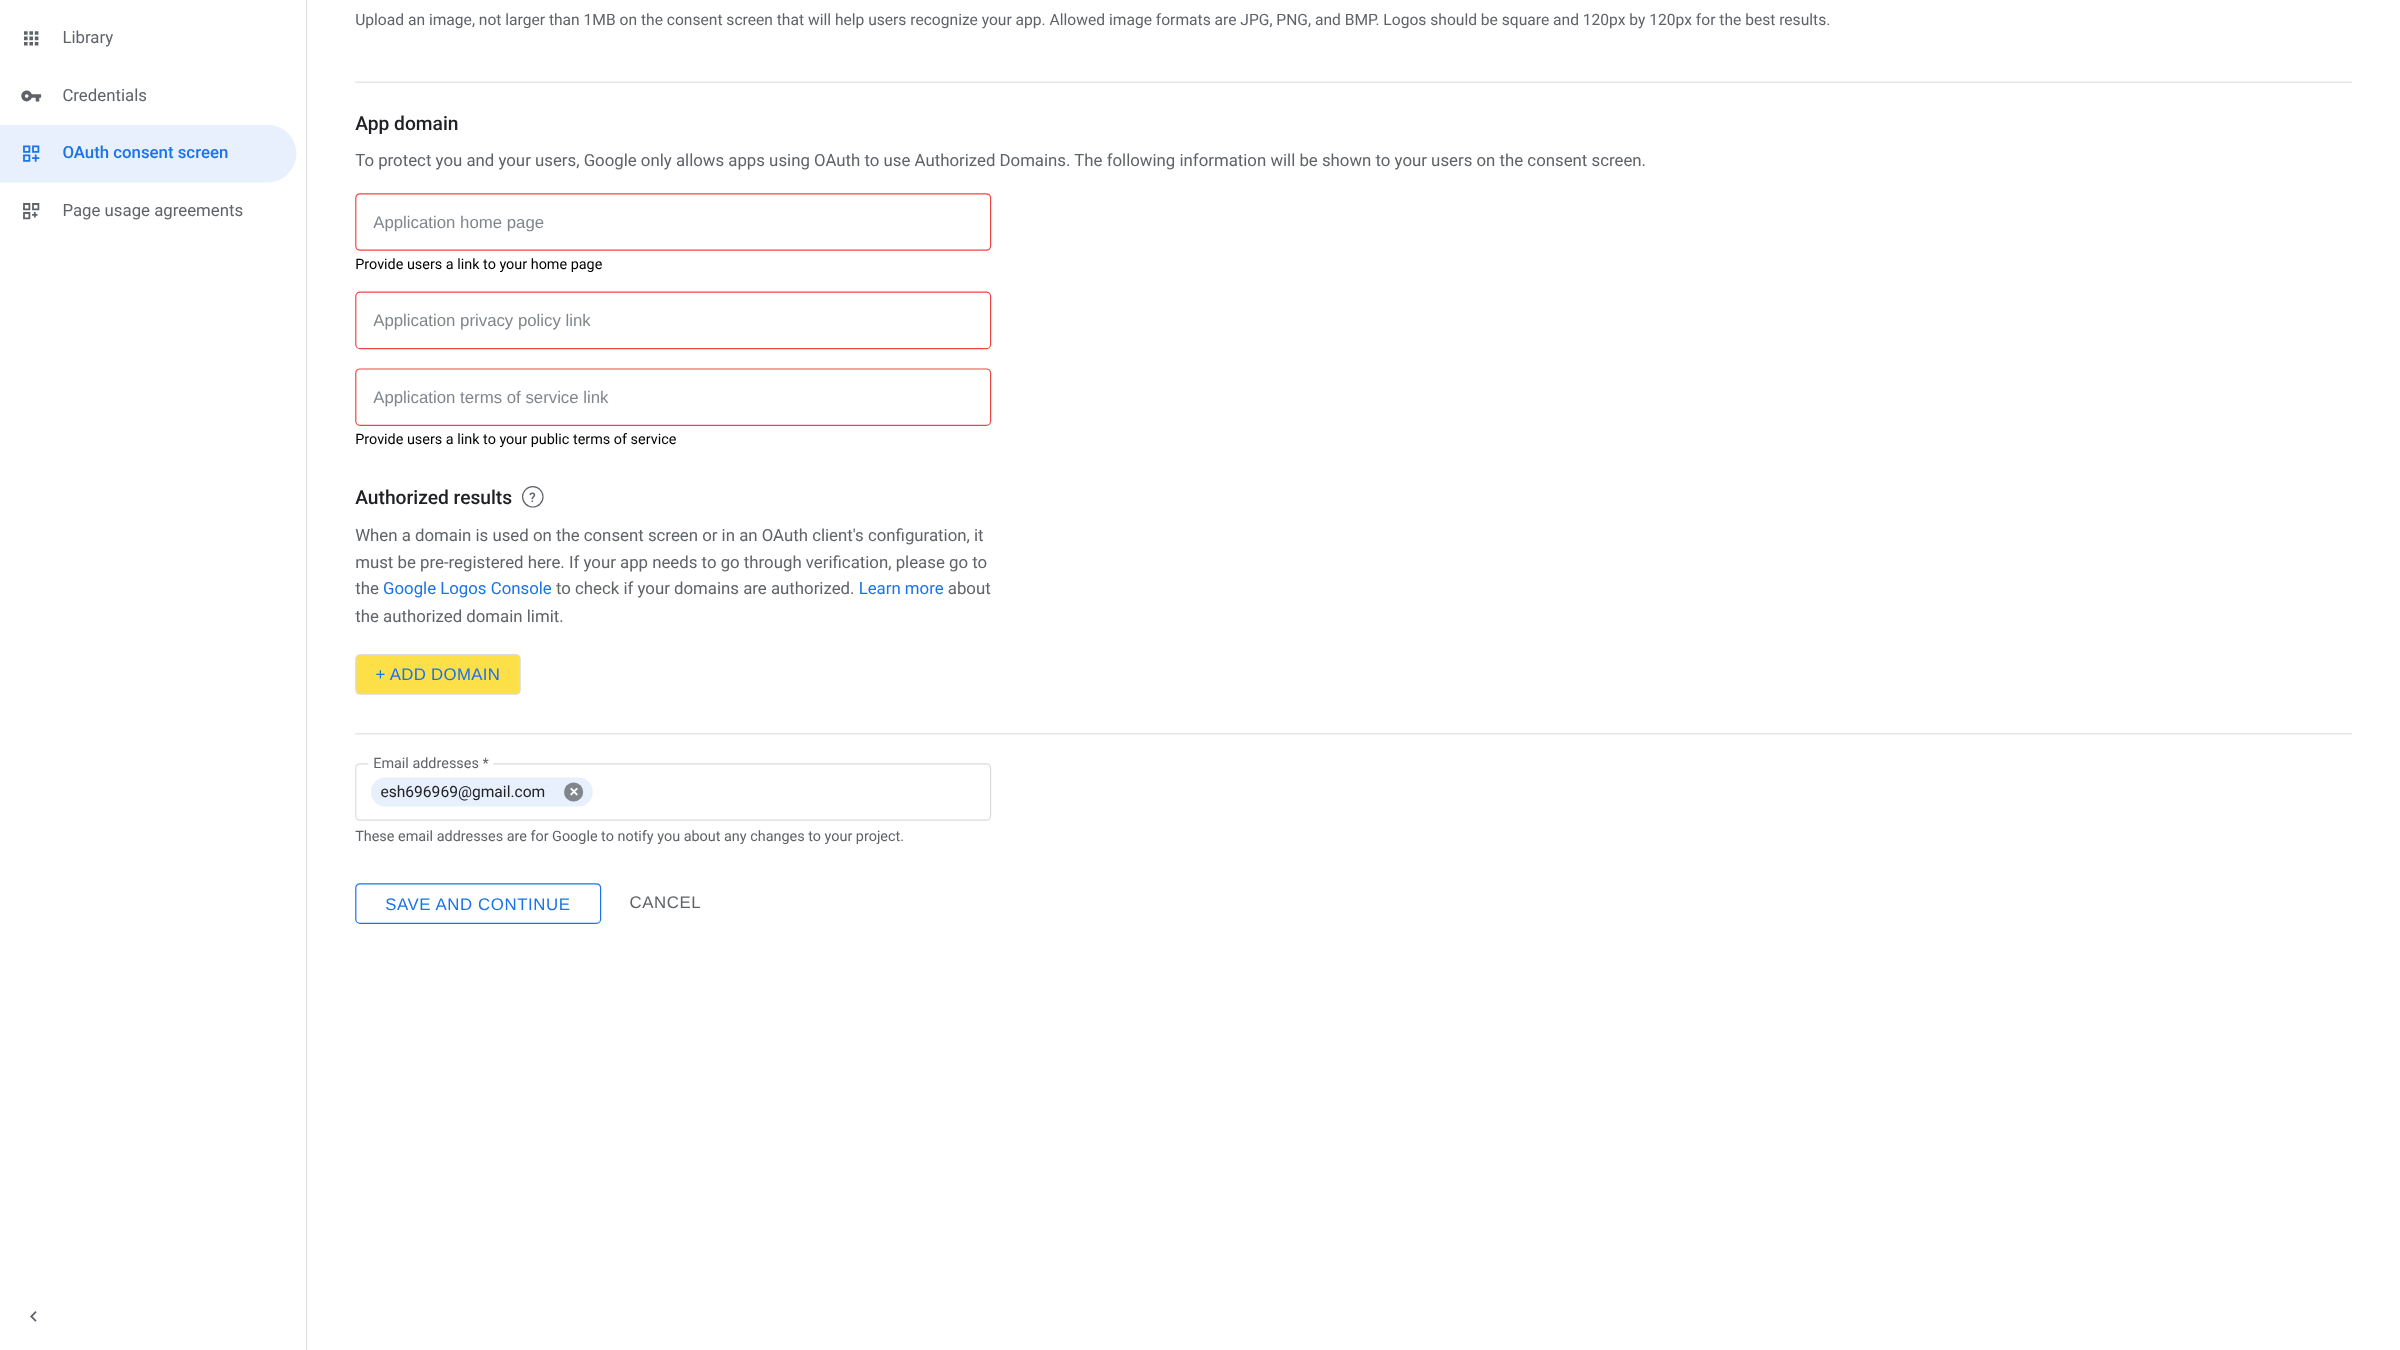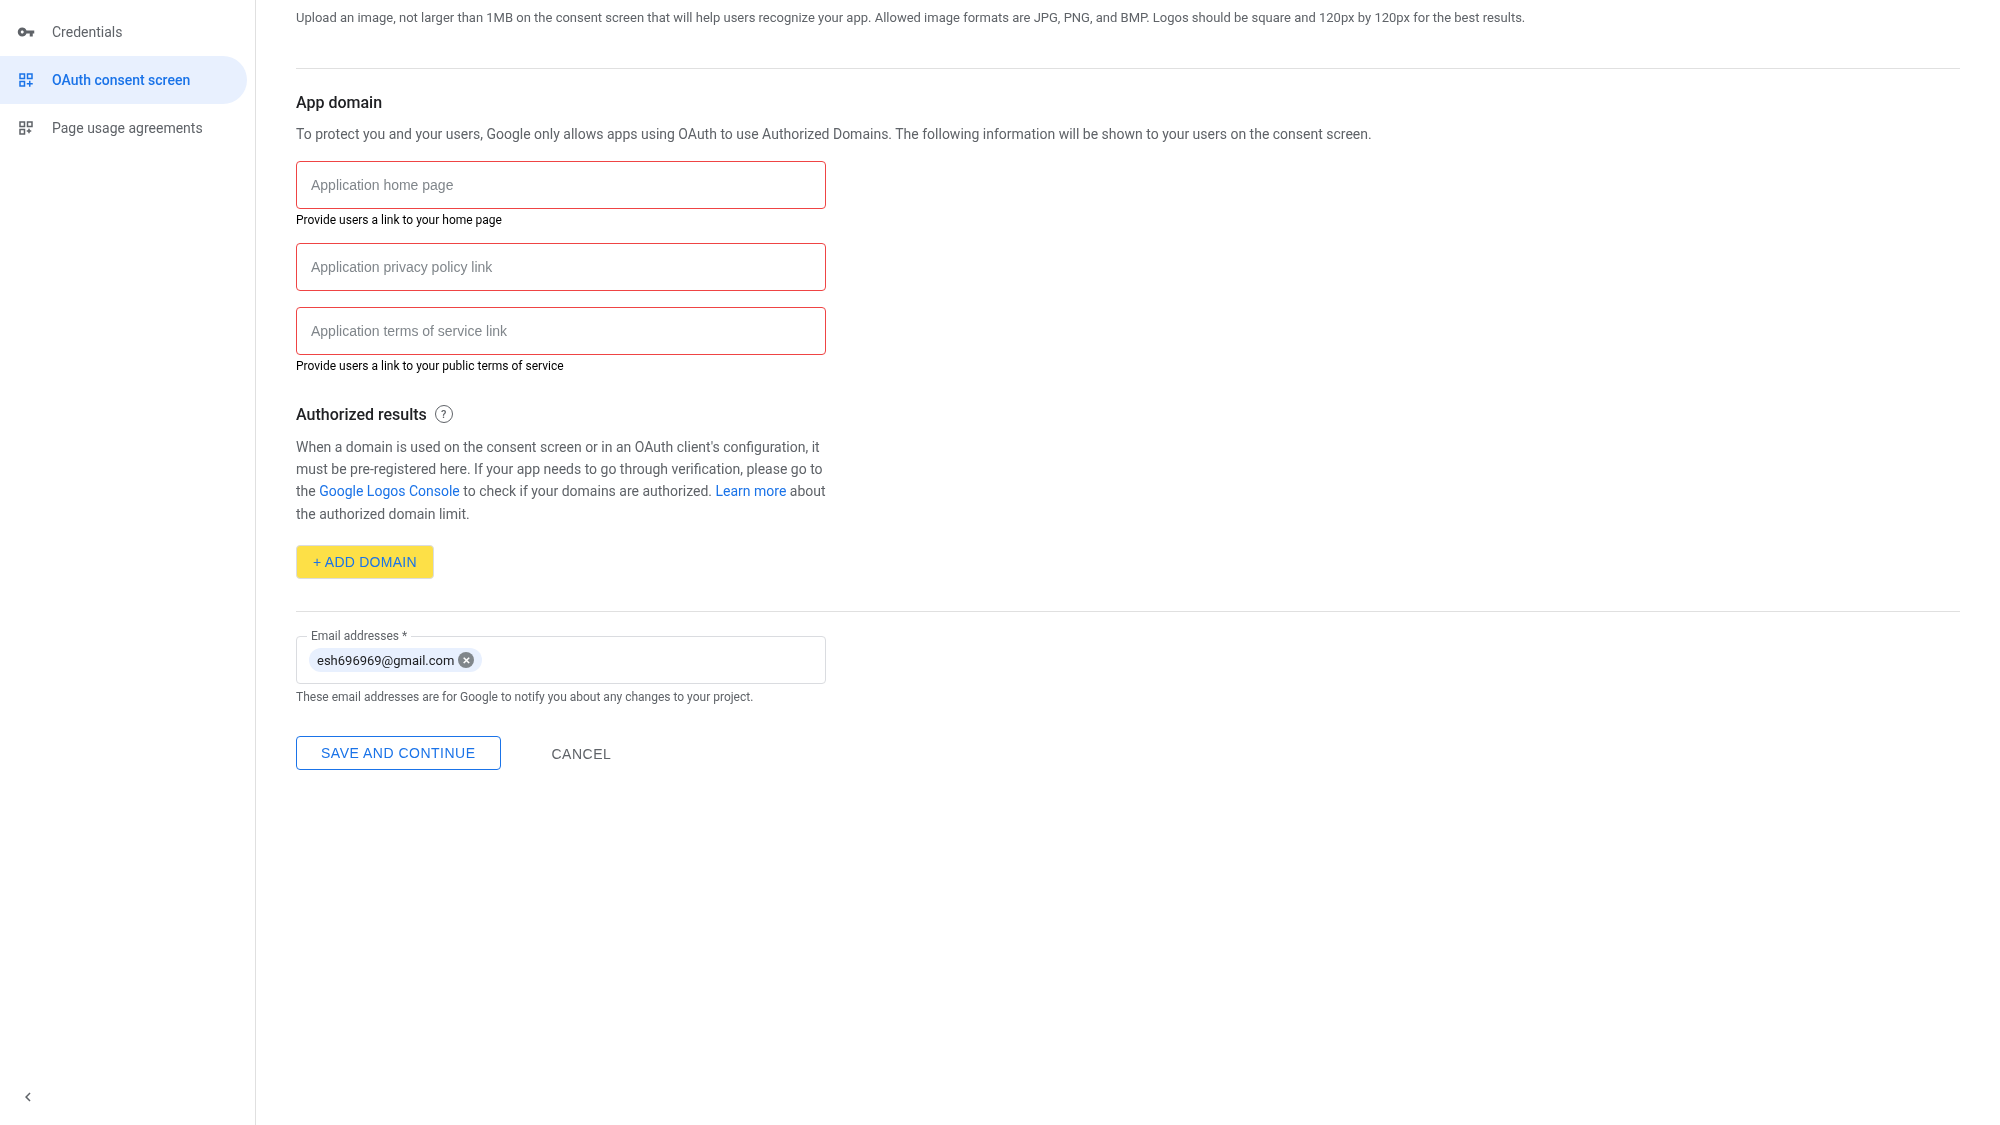--- a/index.html
+++ b/index.html
@@ -202,21 +202,21 @@
       top: -8px;
       left: 10px;
       background: #fff;
       padding: 0 4px;
       font-size: 12px;
       color: #5f6368;
     }
     .email-chip {
       display: inline-flex;
       align-items: center;
-      gap: 4px;
+      gap: 16px;
       background: #e8f0fe;
       border-radius: 16px;
       padding: 4px 8px;
       font-size: 13px;
       color: #202124;
     }
     .chip-close {
       display: inline-flex;
       align-items: center;
       justify-content: center;
@@ -231,22 +231,22 @@
     }
     .email-hint {
       font-size: 12px;
       color: #5f6368;
       margin-top: 6px;
     }
 
     
     .action-buttons {
       display: flex;
-      align-items: flex-end;
-      gap: 27px;
+      align-items: flex-start;
+      gap: 0;
       margin-top: 24px;
     }
     .btn-primary {
       padding: 8px 24px;
       background: #fff;
       border: 1px solid #1a73e8;
       border-radius: 4px;
       color: #1a73e8;
       font-size: 14px;
       font-weight: 500;
@@ -270,20 +270,28 @@
     .divider {
       border: none;
       border-top: 1px solid #e0e0e0;
       margin: 24px 0;
     }
   </style>
 </head>
 <body>
 
 <div class="sidebar">
+  <div class="sidebar-item">
+    <span class="sidebar-icon">
+      <svg width="18" height="18" viewBox="0 0 24 24" fill="currentColor">
+        <path d="M4 8h4V4H4v4zm6 12h4v-4h-4v4zm-6 0h4v-4H4v4zm0-6h4v-4H4v4zm6 0h4v-4h-4v4zm6-10v4h4V4h-4zm-6 4h4V4h-4v4zm6 6h4v-4h-4v4zm0 6h4v-4h-4v4z"></path>
+      </svg>
+    </span>
+    <span>Library</span>
+  </div>
 
   <div class="sidebar-item">
     <span class="sidebar-icon">
       <svg width="18" height="18" viewBox="0 0 24 24" fill="currentColor">
         <path d="M12.65 10C11.83 7.67 9.61 6 7 6c-3.31 0-6 2.69-6 6s2.69 6 6 6c2.61 0 4.83-1.67 5.65-4H17v4h4v-4h2v-4H12.65zM7 14c-1.1 0-2-.9-2-2s.9-2 2-2 2 .9 2 2-.9 2-2 2z"></path>
       </svg>
     </span>
     <span>Credentials</span>
   </div>
 

